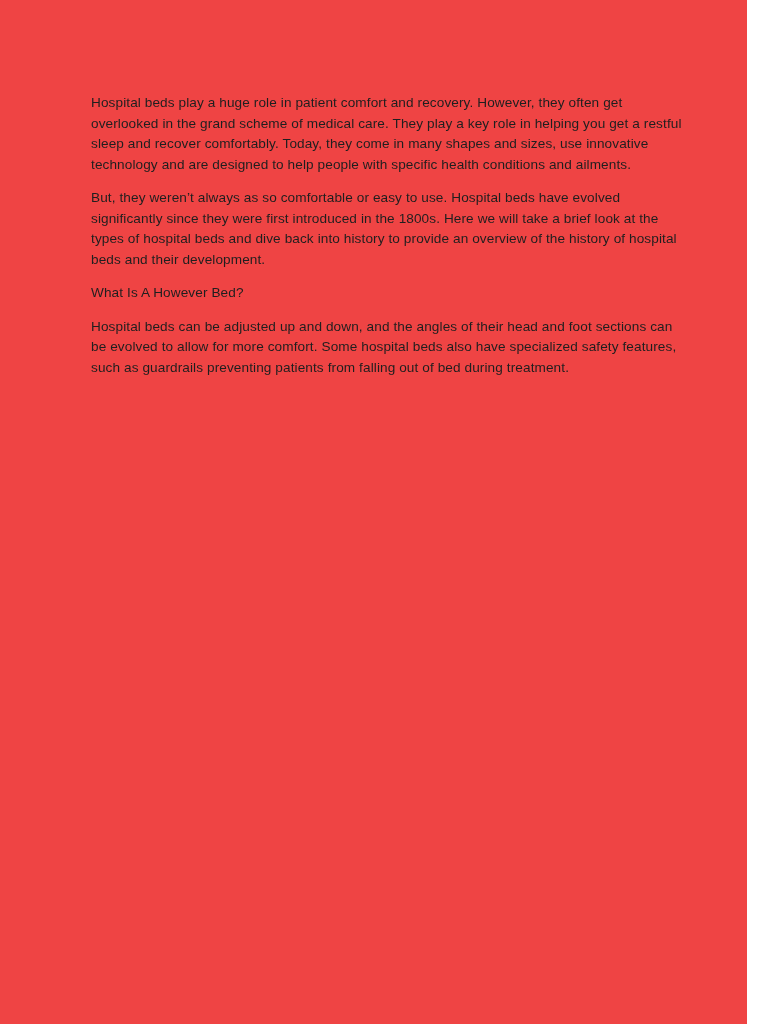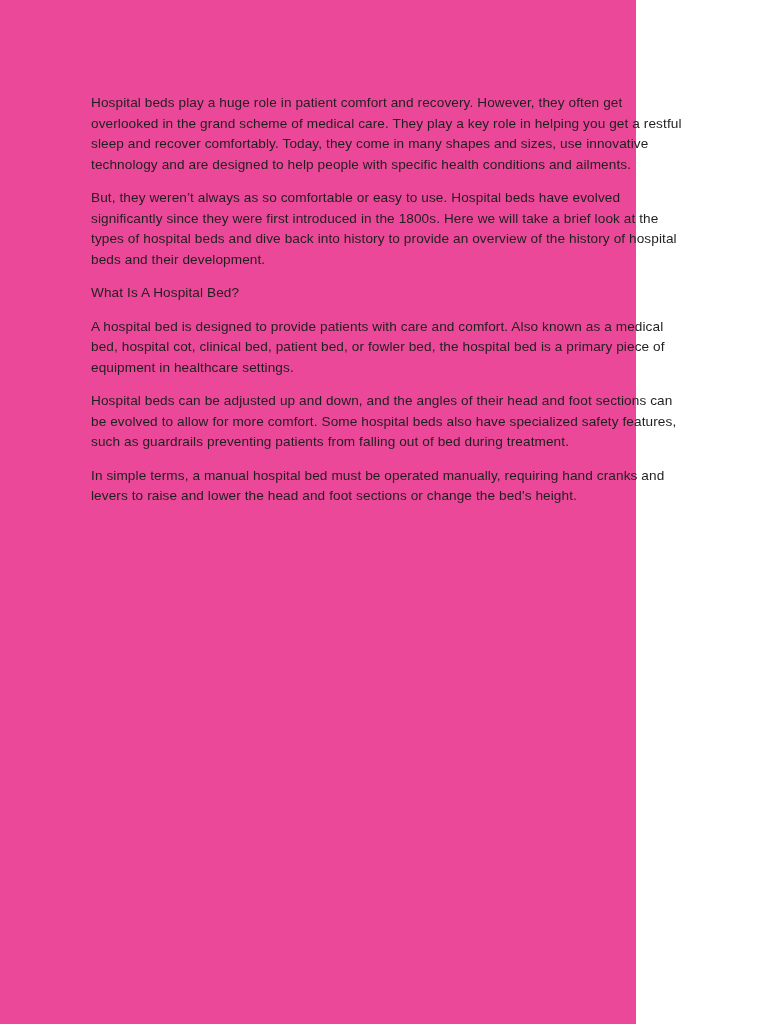--- a/index.html
+++ b/index.html
@@ -9,23 +9,23 @@
   }
   body {
     width: 768px;
     height: 1024px;
     overflow: hidden;
     font-family: "Liberation Sans", "DejaVu Sans", sans-serif;
     color: #1f1f1f;
   }
   .page {
     box-sizing: border-box;
-    width: 636px;
+    width: 747px;
     height: 1024px;
-    background: #ec4899;
+    background: #ef4444;
     padding: 93px 77px 0 91px;
   }
   .doc {
     width: 600px;
     font-size: 13.6px;
     line-height: 20.5px;
     letter-spacing: 0.1px;
   }
   .doc p {
     margin: 0 0 13px 0;
@@ -41,27 +41,25 @@
 </head>
 <body>
 
 <div class="page">
   <div class="doc">
 
     <p>Hospital beds play a huge role in patient comfort and recovery. However, they often get overlooked in the grand scheme of medical care. They play a key role in helping you get a restful sleep and recover comfortably. Today, they come in many shapes and sizes, use innovative technology and are designed to help people with specific health conditions and ailments.</p>
 
     <p class="gap">But, they weren’t always as so comfortable or easy to use. Hospital beds have evolved significantly since they were first introduced in the 1800s. Here we will take a brief look at the types of hospital beds and dive back into history to provide an overview of the history of hospital beds and their development.</p>
 
-    <p>What Is A Hospital Bed?</p>
+    <p>What Is A However Bed?</p>
 
-    <p>A hospital bed is designed to provide patients with care and comfort. Also known as a medical bed, hospital cot, clinical bed, patient bed, or fowler bed, the hospital bed is a primary piece of equipment in healthcare settings.</p>
 
     <p class="gap">Hospital beds can be adjusted up and down, and the angles of their head and foot sections can be evolved to allow for more comfort. Some hospital beds also have specialized safety features, such as guardrails preventing patients from falling out of bed during treatment.</p>
 
 
 
 
 
 
-    <p class="gap">In simple terms, a manual hospital bed must be operated manually, requiring hand cranks and levers to raise and lower the head and foot sections or change the bed's height.</p>
 
   </div>
 </div>
 
 </body></html>

